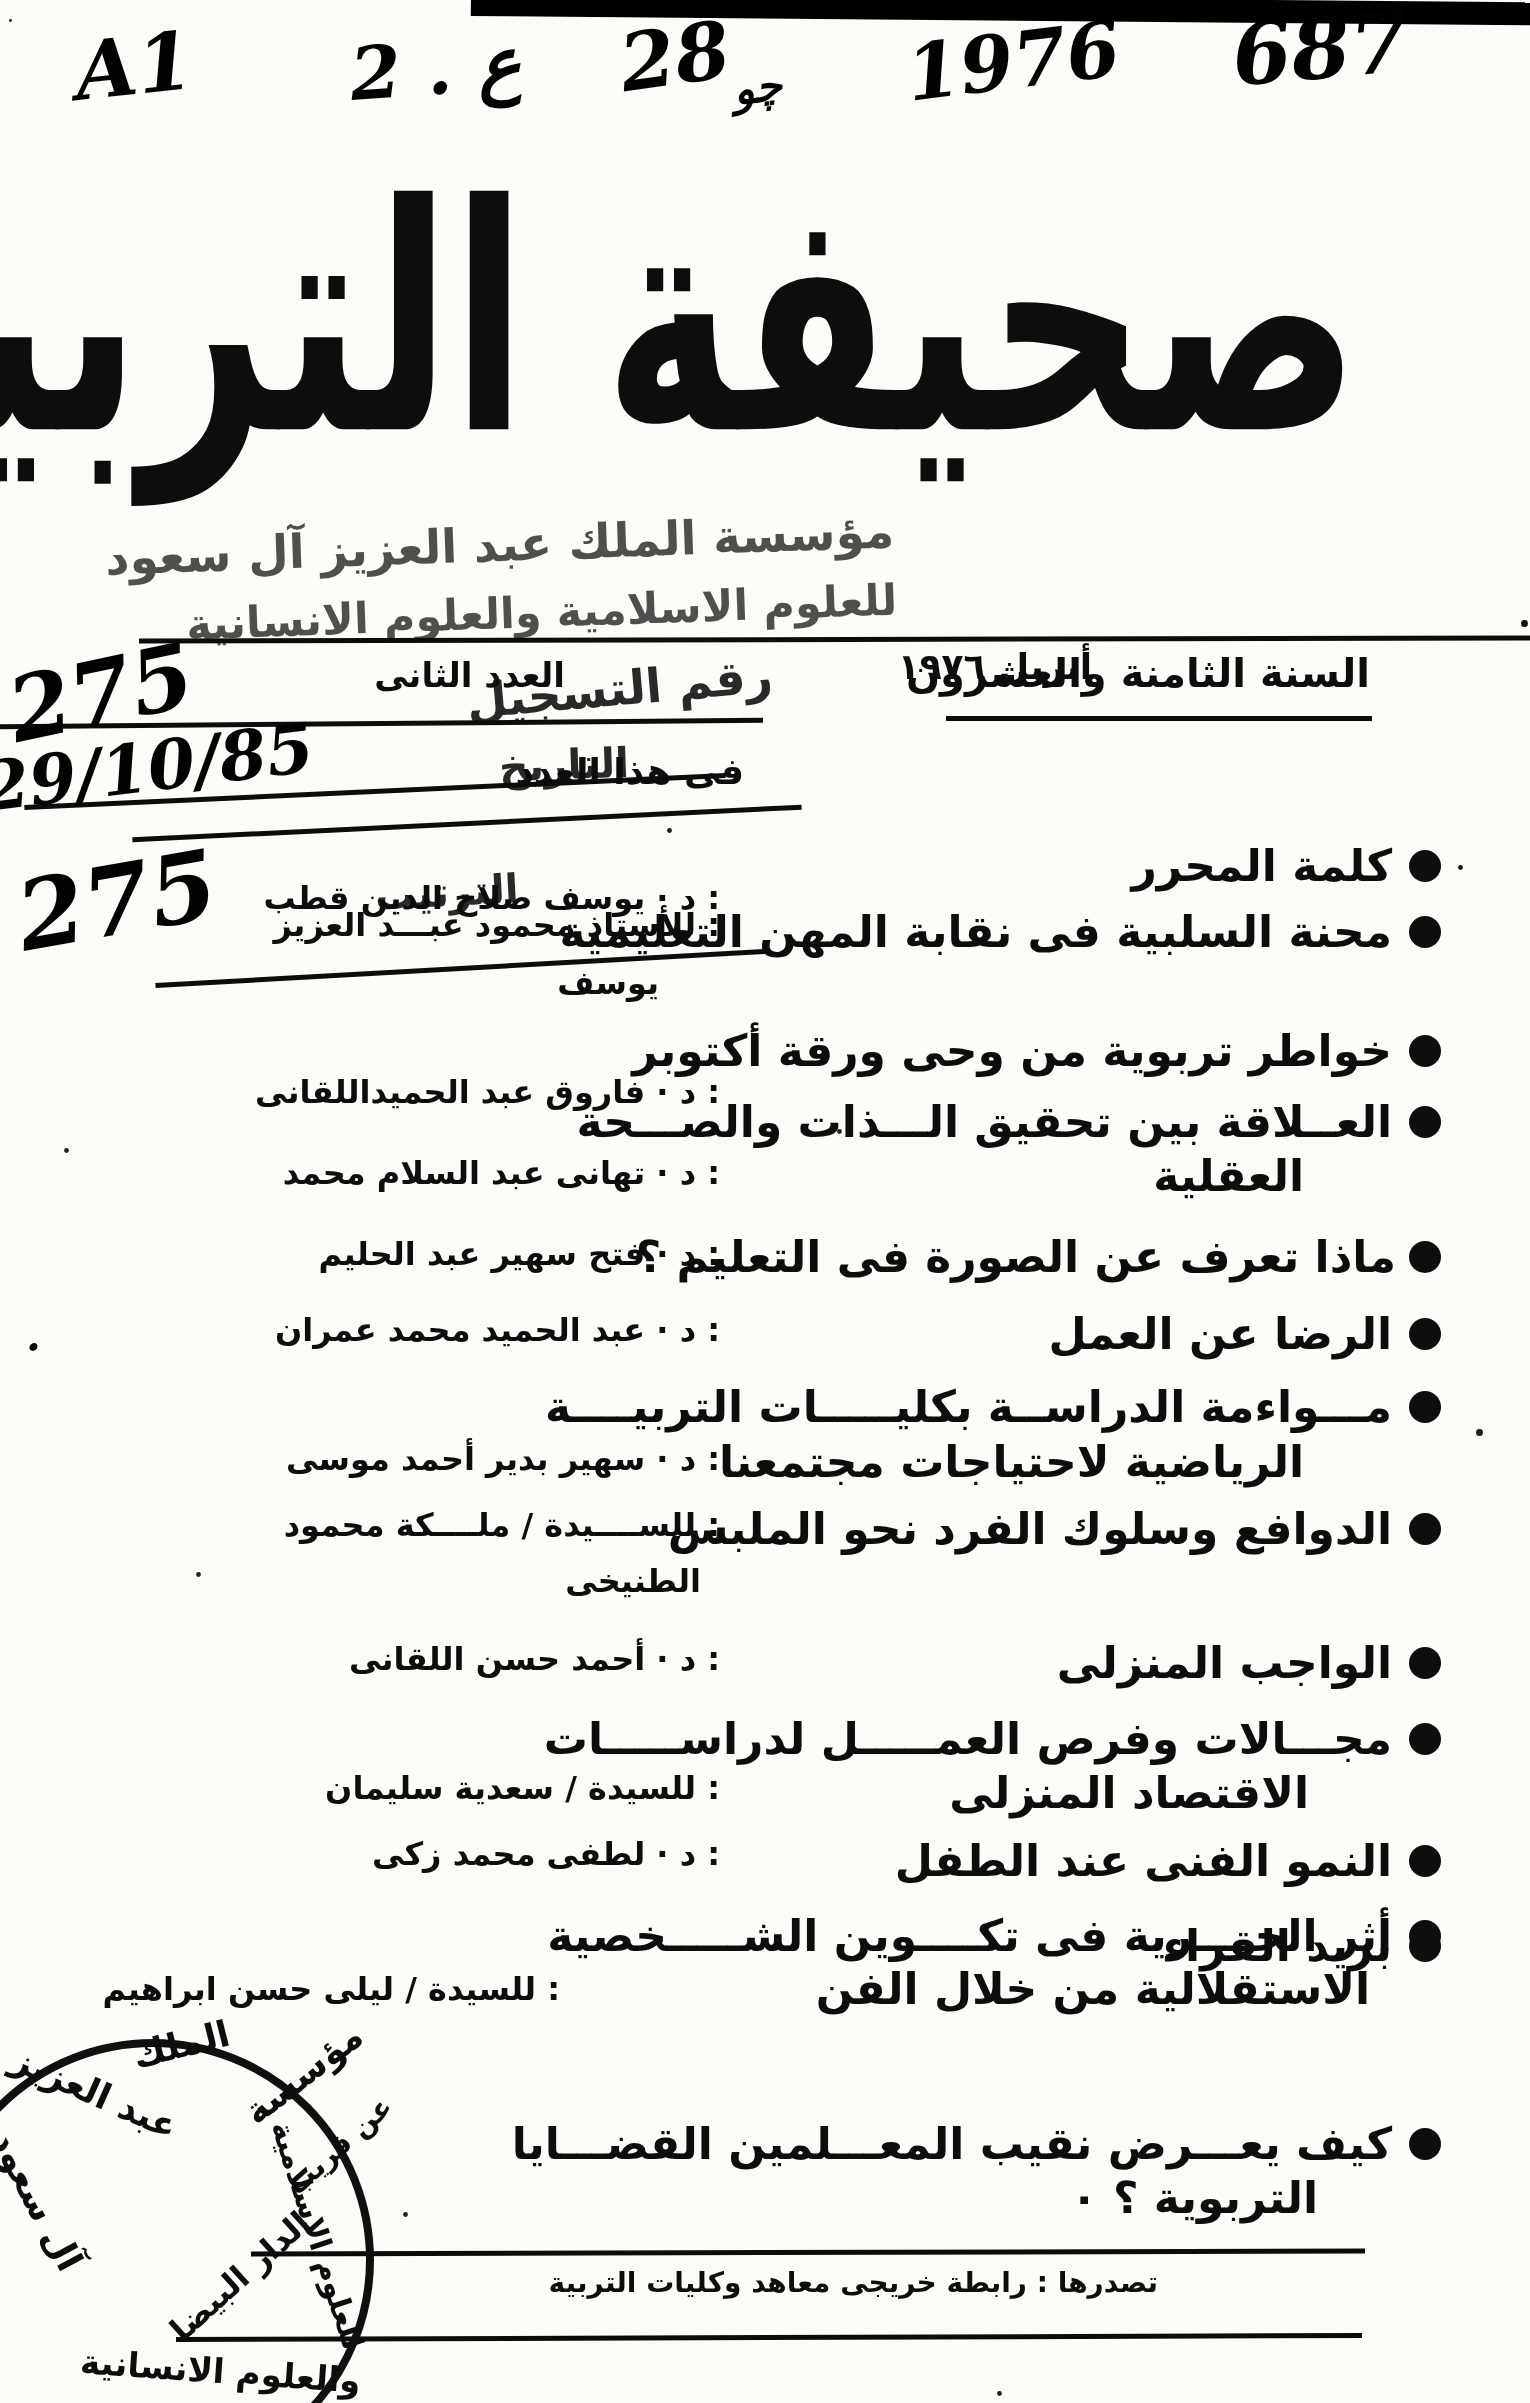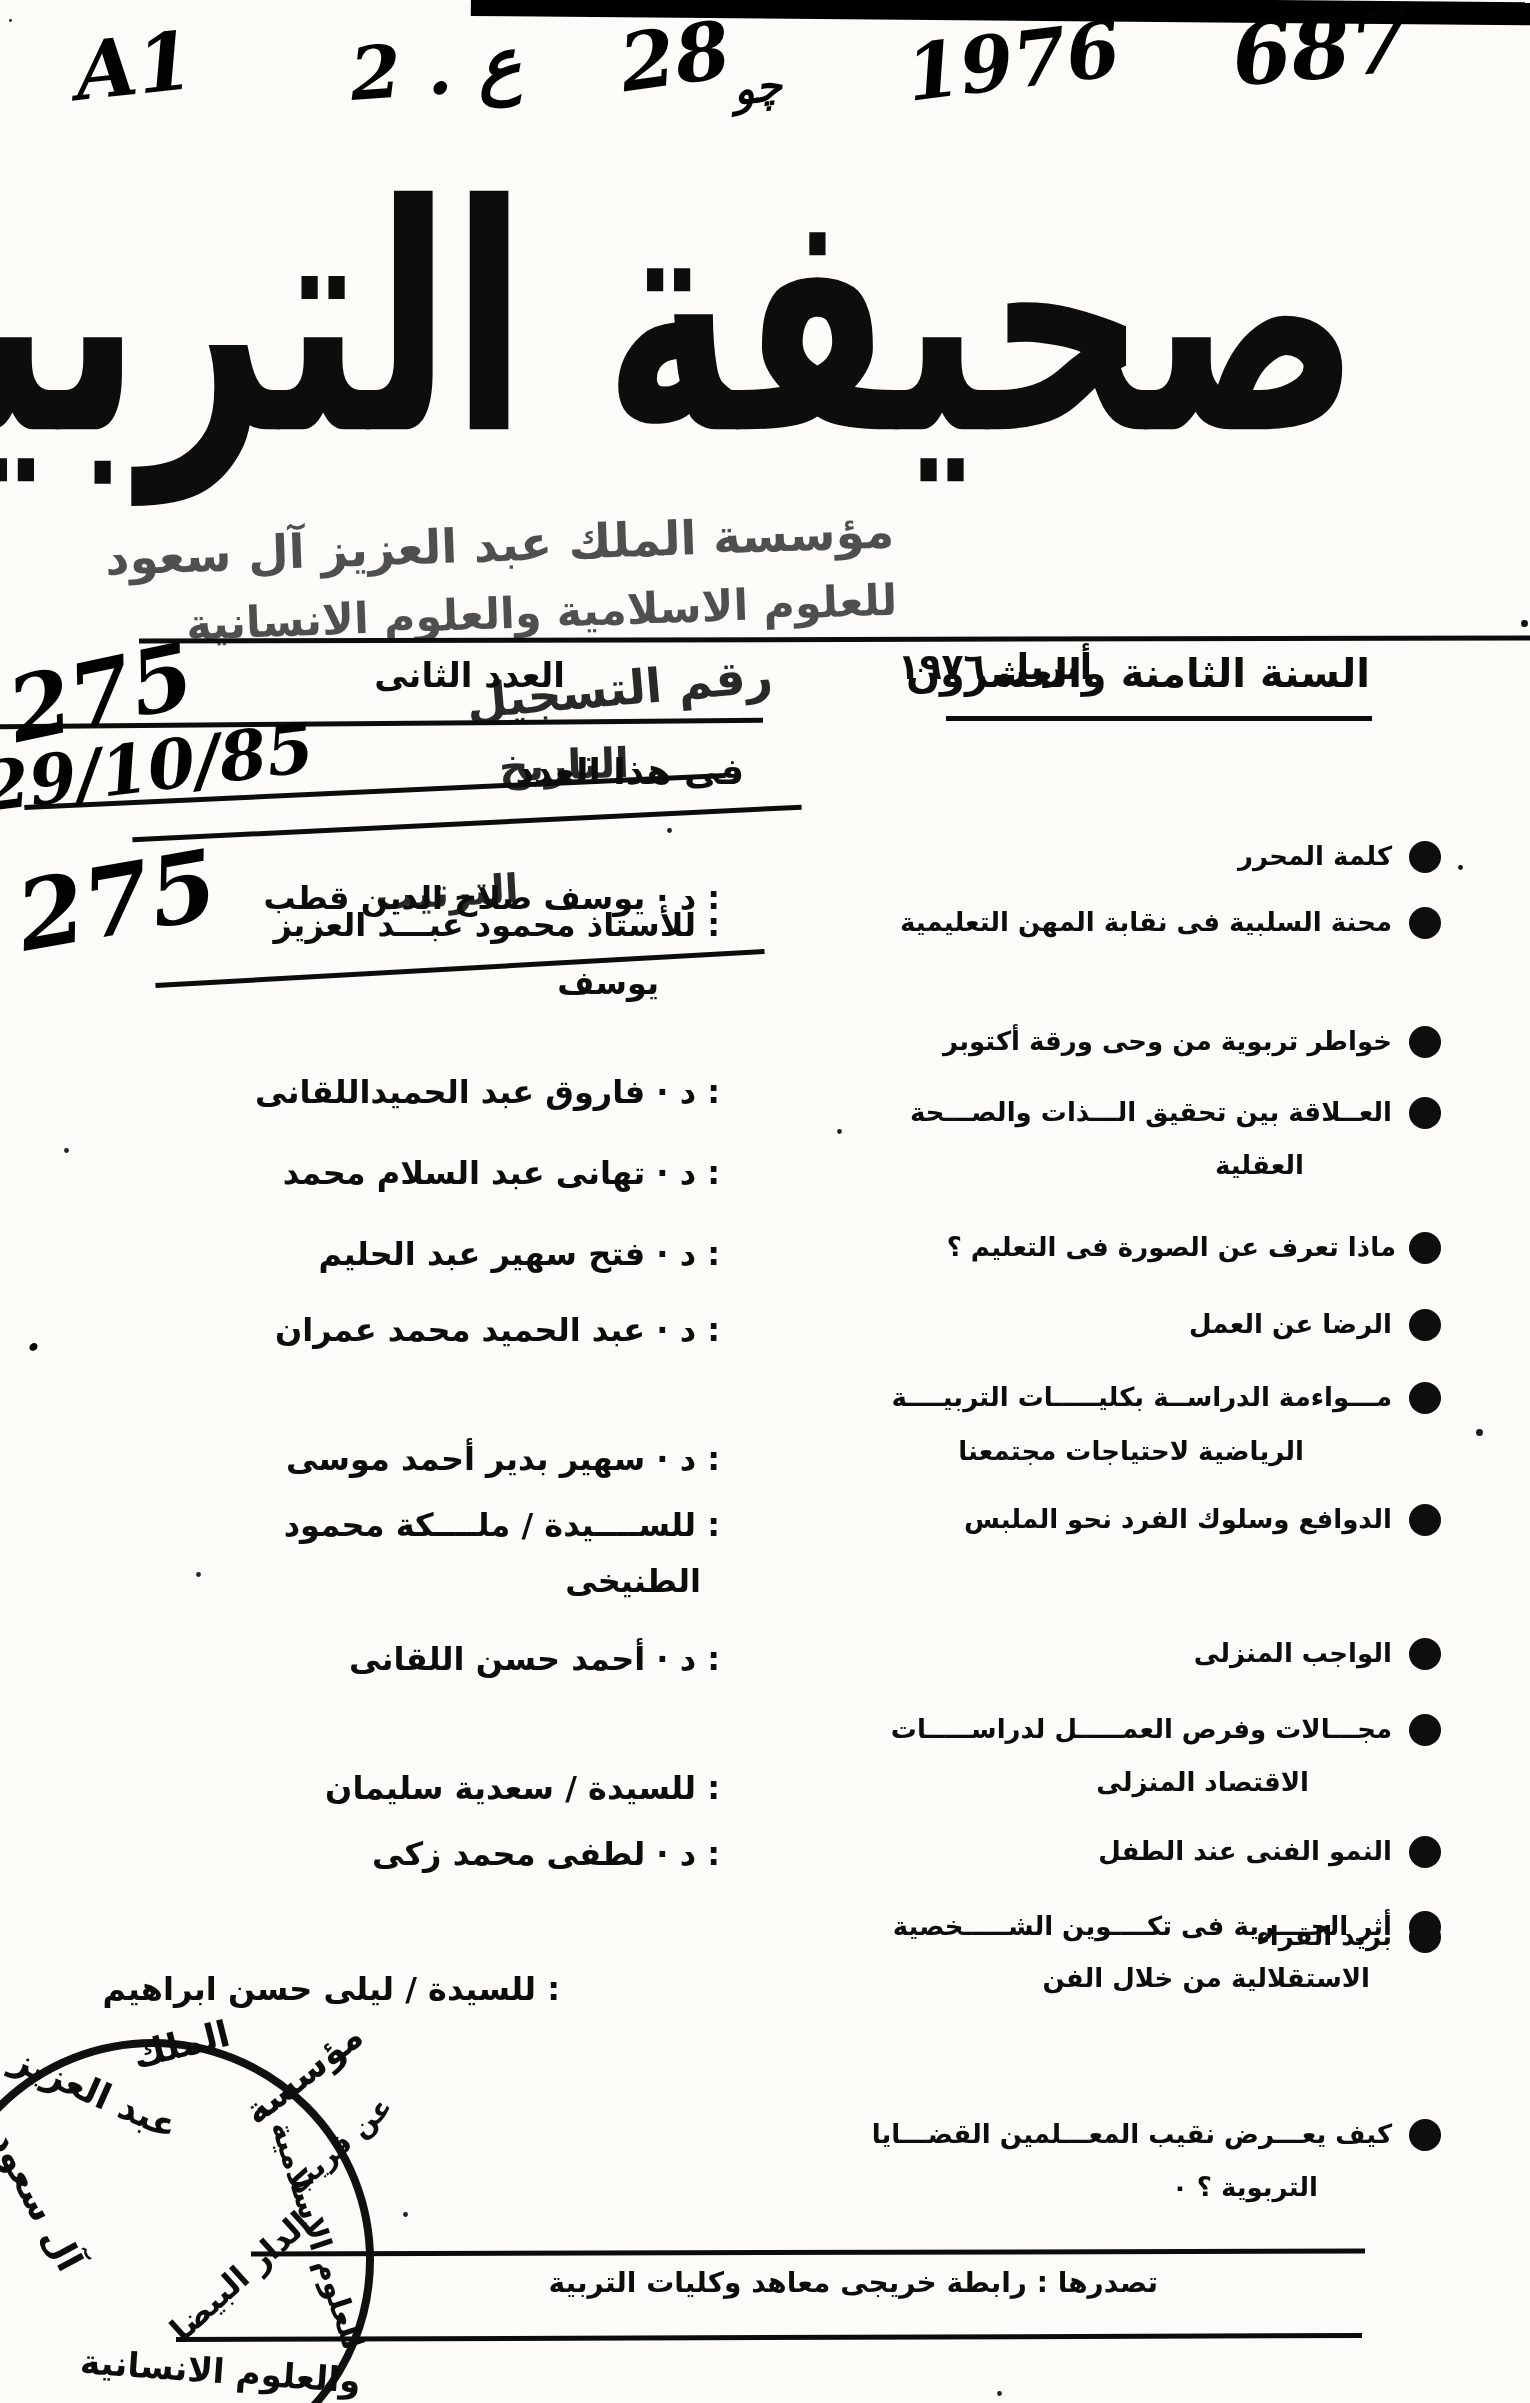--- a/index.html
+++ b/index.html
@@ -11,21 +11,21 @@
   .abs{position:absolute;}
   .ar{font-family:"DejaVu Sans",sans-serif;direction:rtl;unicode-bidi:embed;
       font-weight:bold;color:#0d0d0d;white-space:nowrap;line-height:1.15;}
   .hw{font-family:"DejaVu Serif",serif;font-style:italic;font-weight:bold;
       color:#020202;white-space:nowrap;line-height:1;}
   .rule{background:#0c0c0c;height:4.7px;}
   .stamped{opacity:.88;}
   .faded{opacity:.72;}
   .toc-line{display:flex;direction:rtl;align-items:center;gap:17px;}
   .bullet{width:32px;height:32px;border-radius:50%;background:#0e0e0e;flex:0 0 auto;}
-  .t{font-size:26px;}
+  .t{font-size:44px;}
   .a{font-size:32px;}
   .masthead{
     width:1186px;text-align:center;font-size:221px;font-weight:bold;
     transform:scaleY(1.42);transform-origin:top center;z-index:2;
   }
   .stamp-circle{
     width:426px;height:426px;border:8.5px solid #101010;border-radius:50%;
     background:transparent;z-index:5;
   }
   .stamp-word{z-index:6;}

